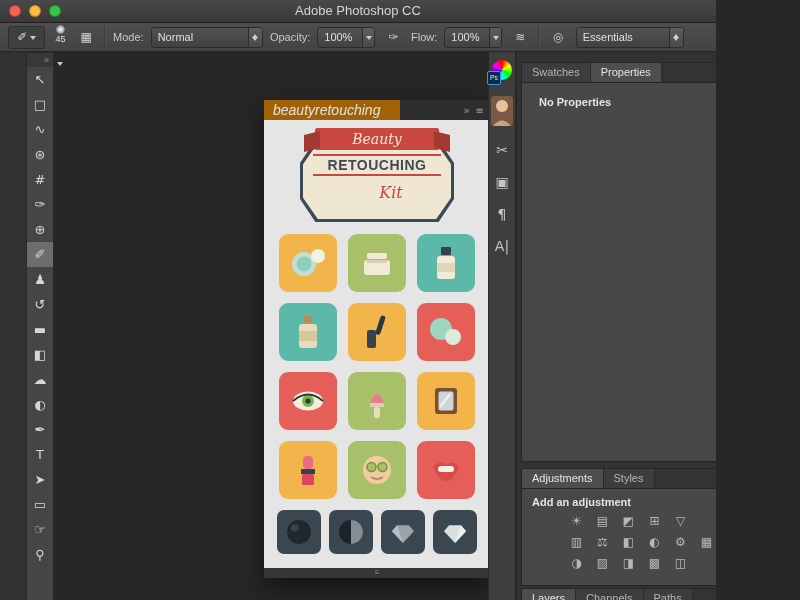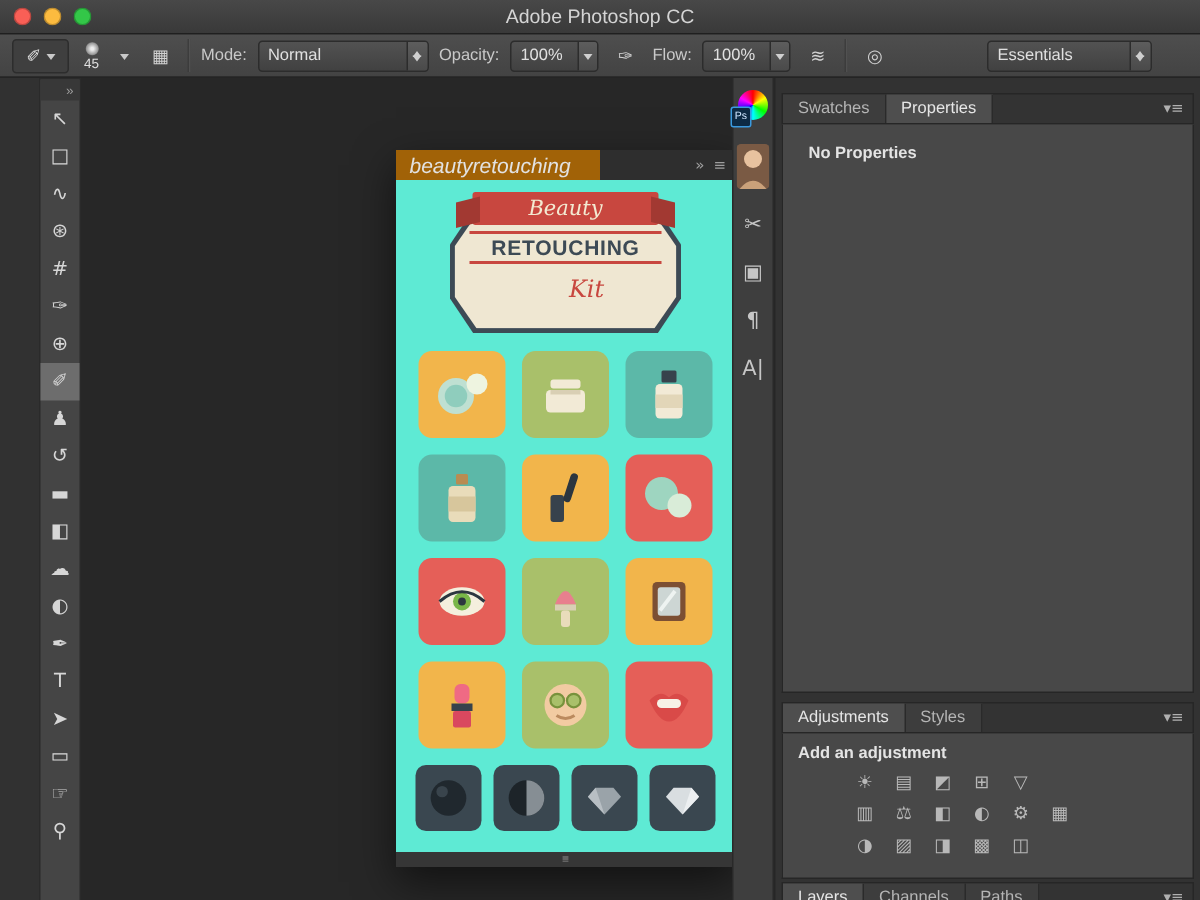--- a/index.html
+++ b/index.html
@@ -1,30 +1,30 @@
 <!DOCTYPE html>
 <html><head>
 <meta charset="utf-8">
 <style>
   html,body{margin:0;padding:0;}
   body{width:800px;height:600px;overflow:hidden;background:#272727;font-family:"Liberation Sans",sans-serif;}
-  .app{position:relative;width:800px;height:600px;overflow:hidden;background:#272727;}
+  .app{position:relative;width:716px;height:600px;overflow:hidden;background:#272727;}
 
   
   .titlebar{position:absolute;top:0;left:0;right:0;height:22px;background:linear-gradient(#484848,#393939);border-bottom:1px solid #1f1f1f;}
   .title{text-align:center;line-height:22px;font-size:13px;color:#d4d4d4;}
   .lights{position:absolute;left:9px;top:5px;display:flex;gap:8px;}
   .light{width:12px;height:12px;border-radius:50%;border:1px solid rgba(0,0,0,.25);box-sizing:border-box;}
 
   
   .optionsbar{position:absolute;top:23px;left:0;right:0;height:29px;background:linear-gradient(#4e4e4e,#434343);border-bottom:1px solid #242424;display:flex;align-items:center;gap:7px;padding:0 8px;box-sizing:border-box;font-size:11px;color:#c9c9c9;}
   .tool-preset{display:flex;align-items:center;justify-content:center;gap:3px;width:36px;height:21px;background:#3f3f3f;border:1px solid #2d2d2d;border-radius:3px;}
   .glyphfont{font-family:"DejaVu Sans",sans-serif;color:#dedede;font-size:12px;}
   .mini-arrow{width:0;height:0;border:3px solid transparent;border-top:4px solid #c9c9c9;margin-top:4px;}
-  .brush-size{display:flex;align-items:center;gap:14px;height:25px;padding:0 3px;border-radius:3px;}
+  .brush-size{display:flex;align-items:center;gap:14px;height:25px;padding:0 3px;border-radius:3px;flex-direction:column;}
   .dotcol{display:flex;flex-direction:column;align-items:center;}
   .dot{width:9px;height:9px;border-radius:50%;background:radial-gradient(circle,#ececec 15%,#9a9a9a 60%,rgba(110,110,110,0) 78%);}
   .bsize{font-size:9px;color:#e0e0e0;line-height:9px;margin-top:1px;}
   .iconbtn{width:22px;height:20px;display:flex;align-items:center;justify-content:center;color:#d2d2d2;font-family:"DejaVu Sans",sans-serif;font-size:12px;border-radius:3px;}
   .sep{width:1px;height:22px;background:#383838;border-right:1px solid #555;opacity:.7;}
   .dropdown{display:flex;align-items:stretch;height:19px;background:linear-gradient(#525252,#414141);border:1px solid #2c2c2c;border-radius:3px;overflow:hidden;}
   .dropdown .val{padding:0 6px;color:#e0e0e0;line-height:19px;white-space:nowrap;}
   .w-mode .val{width:86px;}
   .w-pct .val{width:32px;}
   .w-ws .val{width:82px;}
@@ -40,21 +40,21 @@
   .toolbar{position:absolute;left:26px;top:52px;width:28px;bottom:0;background:#454545;border:1px solid #2a2a2a;border-bottom:none;box-sizing:border-box;}
   .toolhead{height:14px;background:#383838;color:#9c9c9c;font-size:9px;line-height:14px;text-align:right;padding-right:4px;}
   .tool{width:26px;height:25px;line-height:25px;text-align:center;font-size:13px;color:#d6d6d6;font-family:"DejaVu Sans",sans-serif;}
   .tool.selected{background:#6d6d6d;}
 
   
   .docwin{position:absolute;left:264px;top:100px;width:226px;height:478px;background:#353535;box-shadow:0 10px 26px rgba(0,0,0,.55);}
   .doctabbar{position:absolute;top:0;left:0;right:0;height:20px;background:#2e2e2e;display:flex;}
   .doctab{background:#a16207;color:#e2e2e2;font-size:14px;line-height:20px;padding:0 20px 0 9px;font-style:italic;}
   .dochandle{margin-left:auto;display:flex;gap:6px;align-items:center;padding-right:6px;color:#9e9e9e;font-size:10px;font-family:"DejaVu Sans",sans-serif;}
-  .poster{position:absolute;top:20px;left:0;right:0;bottom:10px;background:#5eead4;overflow:hidden;text-decoration:underline;}
+  .poster{position:absolute;top:20px;left:0;right:0;bottom:10px;background:#e5e5e5;overflow:hidden;text-decoration:underline;}
   .docfoot{position:absolute;bottom:0;left:0;right:0;height:10px;background:#363636;color:#8d8d8d;font-size:8px;line-height:10px;text-align:center;}
 
   
   .badge{position:relative;width:180px;height:96px;margin:8px auto 0;}
   .ribbon{position:absolute;z-index:3;top:0;left:50%;transform:translateX(-50%);width:124px;height:22px;background:#c8473f;border-radius:2px;color:#f3ead2;font-family:"DejaVu Serif",serif;font-style:italic;font-size:14px;line-height:22px;text-align:center;}
   .ribbon::before,.ribbon::after{content:"";position:absolute;top:5px;width:16px;height:17px;background:#a23932;z-index:-1;}
   .ribbon::before{left:-11px;transform:skewY(-14deg);}
   .ribbon::after{right:-11px;transform:skewY(14deg);}
   .hexouter{position:absolute;top:12px;left:50%;transform:translateX(-50%);width:154px;height:82px;background:#3d4a55;clip-path:polygon(10% 0,90% 0,100% 28%,100% 72%,90% 100%,10% 100%,0 72%,0 28%);}
   .hexinner{position:absolute;inset:3px;background:#efe7d2;clip-path:polygon(10% 0,90% 0,100% 28%,100% 72%,90% 100%,10% 100%,0 72%,0 28%);}

